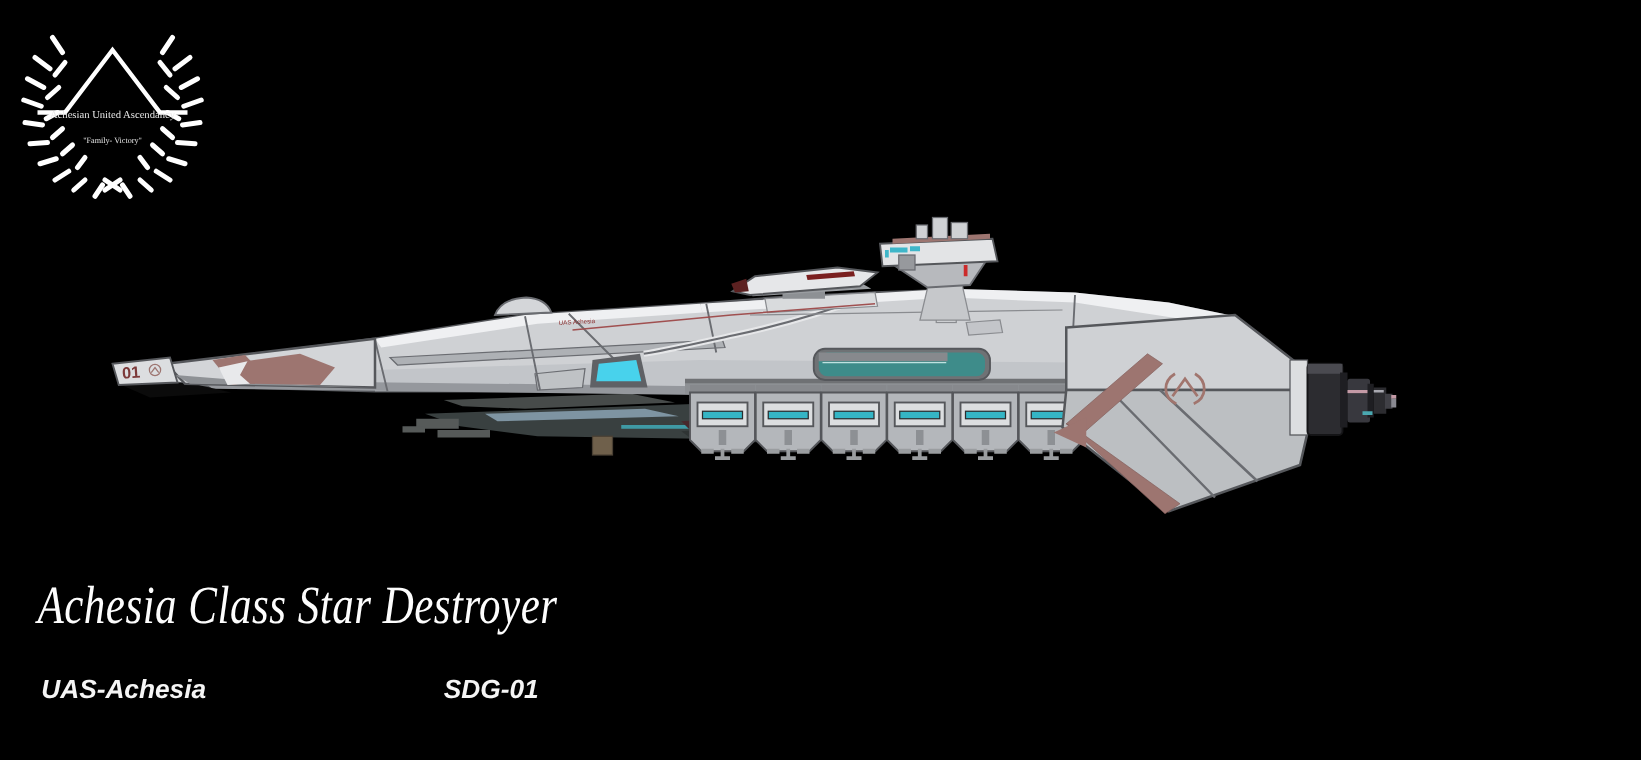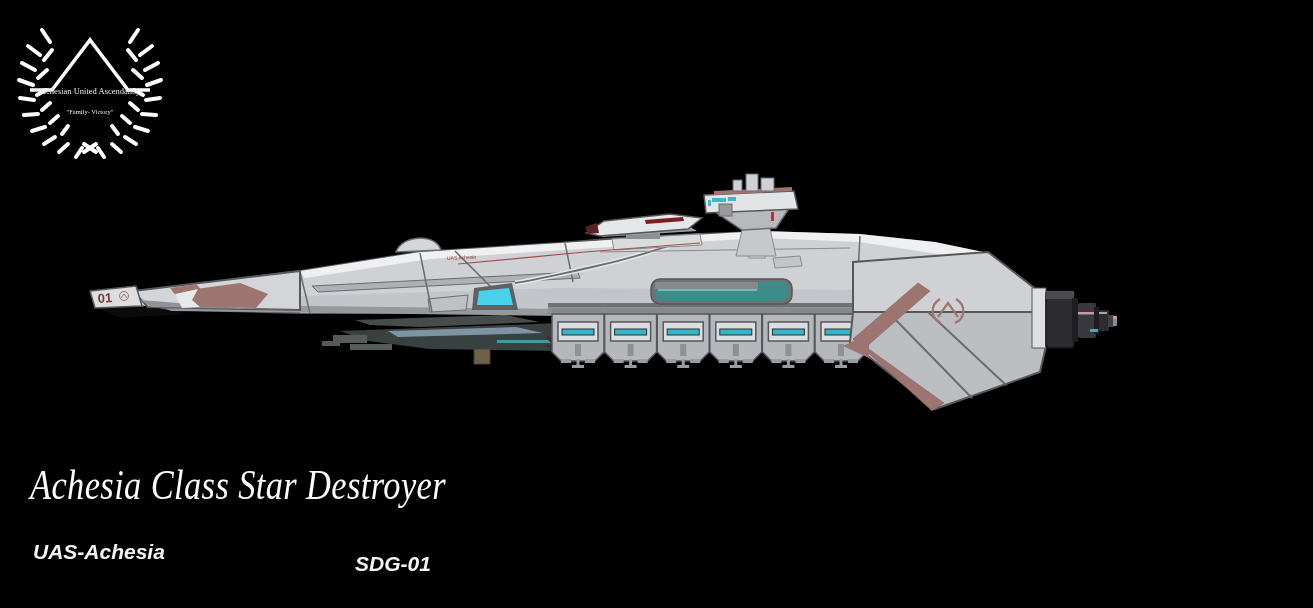--- a/index.html
+++ b/index.html
@@ -10,21 +10,21 @@
     font-family:"Liberation Serif",serif;font-style:italic;font-weight:500;
     font-size:43px;letter-spacing:0.5px;transform:scaleX(0.8);transform-origin:0 50%;
     white-space:nowrap;
   }
   .reg{
     position:absolute;top:540px;color:#f5f5f5;
     font-family:"Liberation Sans",sans-serif;font-weight:bold;font-style:italic;
     font-size:21px;white-space:nowrap;
   }
   .reg.name{left:33px;}
-  .reg.desig{left:355px;margin-top:12px;}
+  .reg.desig{left:355px;}
   .emblem{position:absolute;left:1048px;top:26px;}
   .emblem text{font-family:"Liberation Serif",serif;fill:#e9e9e9;}
 </style>
 </head>
 <body>
 
 <div class="stage">
 
   <svg width="1313" height="608" viewBox="0 0 1313 608">
     <defs>

